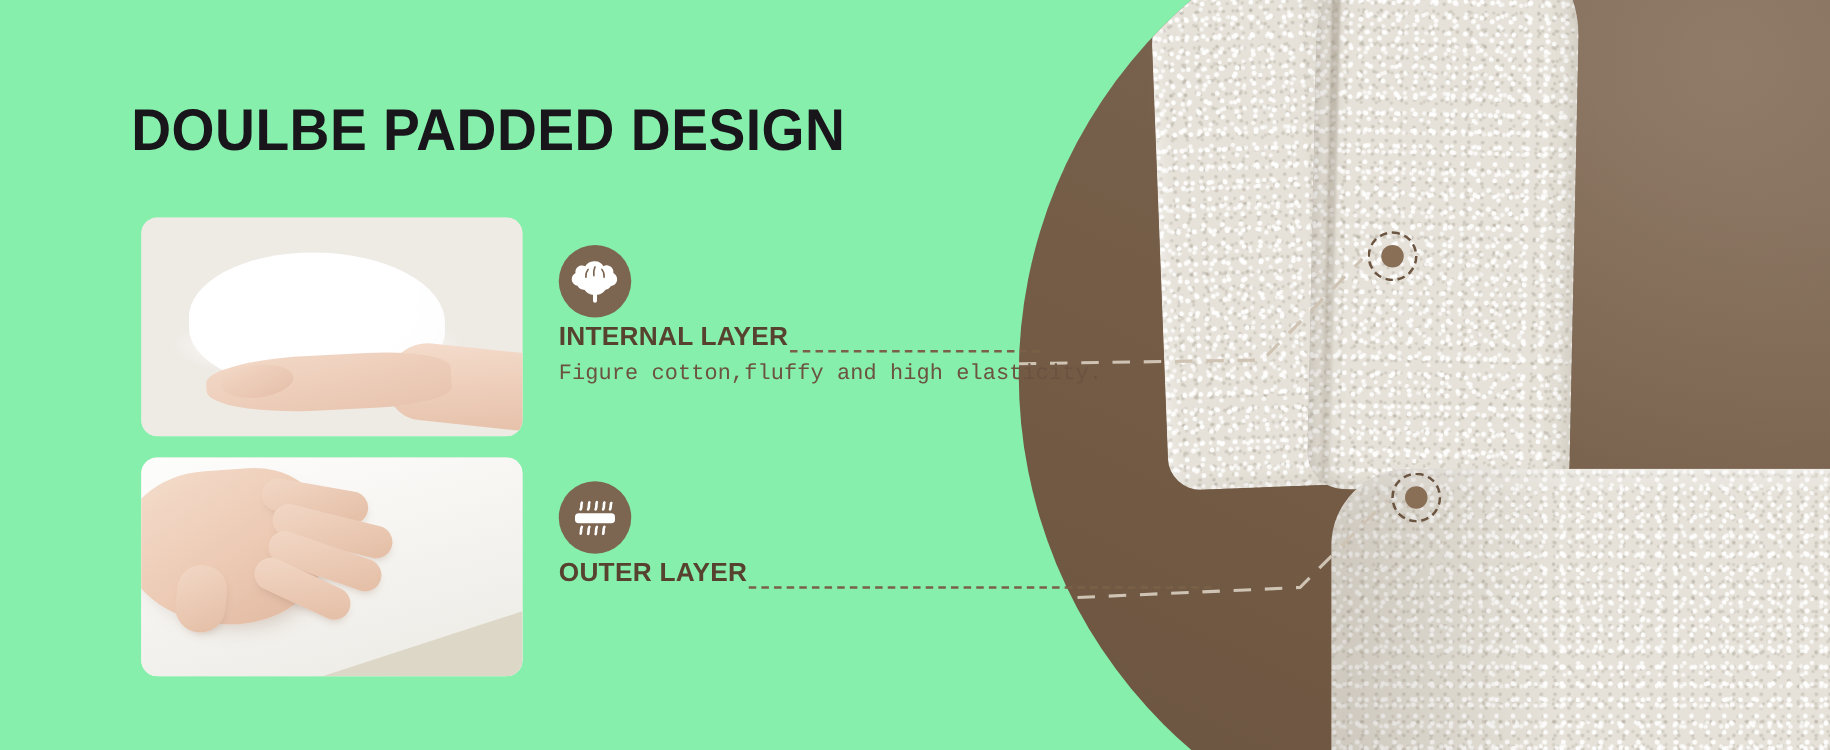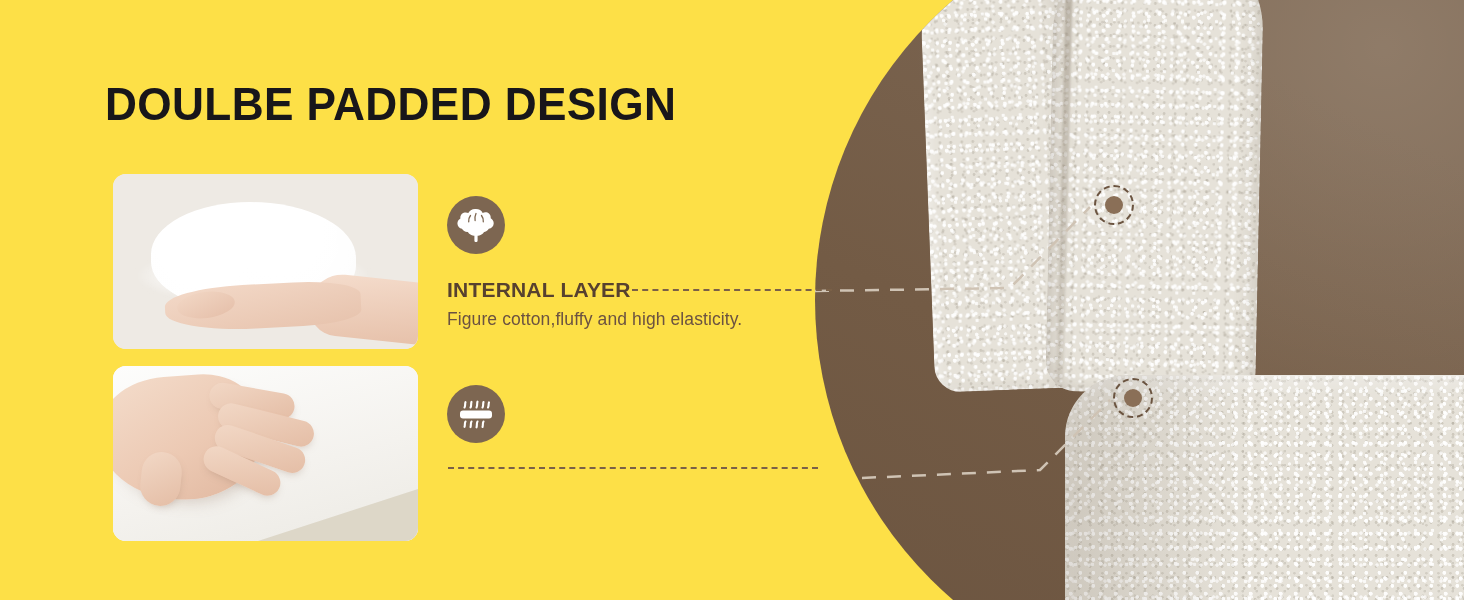--- a/index.html
+++ b/index.html
@@ -7,21 +7,21 @@
   body {
     font-family:"Liberation Sans", sans-serif;
     background:#f7f3ed;
     overflow:hidden;
     position:relative;
   }
 
   #banner {
     position:absolute; inset:0;
     width:1464px; height:600px;
-    background:#fde047;
+    background:#86efac;
     overflow:hidden;
   }
 
   
   .photo-panel {
     position:absolute;
     left:815px; top:-95px;
     width:790px; height:790px;
     border-radius:50%;
     overflow:hidden;
@@ -227,22 +227,22 @@
   .feature-icon {
     width:58px; height:58px;
     border-radius:50%;
     background:#7d6651;
     position:relative;
   }
   .feature-icon svg { position:absolute; left:0; top:0; }
 
   .feature-title-row {
     display:flex;
-    align-items:center;
-    margin-top:24px;
+    align-items:flex-end;
+    margin-top:4px;
   }
   .feature-title {
     font-size:21px;
     font-weight:700;
     color:#57412f;
     letter-spacing:.2px;
     white-space:nowrap;
   }
   .feature-dash {
     height:0;
@@ -252,20 +252,21 @@
   }
   #dash-internal { width:200px; }
   #dash-outer    { width:370px; }
 
   .feature-desc {
     margin-top:7px;
     font-size:17.5px;
     color:#6b5241;
     letter-spacing:.1px;
     white-space:nowrap;
+    font-family:Liberation Mono, monospace;
   }
 </style>
 </head>
 <body>
 
 <div id="banner">
 
   <div class="photo-panel">
     <div class="panel-sheen"></div>
 
@@ -351,17 +352,18 @@
           <path d="M35.5 22.5c1.2-2 .2-3.5 1-5.5"></path>
           <path d="M41 22.5c1.1-1.9.2-3.2 1-5.1"></path>
           <path d="M18.5 36.5c-1.2 2-.2 3.4-1 5.4"></path>
           <path d="M24.5 36.5c-1.2 2-.2 3.6-1 5.6"></path>
           <path d="M30.5 36.5c-1.2 2.1-.2 3.7-1 5.8"></path>
           <path d="M36.5 36.5c-1.2 2-.2 3.5-1 5.5"></path>
         </g>
       </svg>
     </div>
     <div class="feature-title-row">
+      <span class="feature-title">OUTER LAYER</span>
       <span class="feature-dash" id="dash-outer"></span>
     </div>
   </div>
 
 </div>
 
 </body></html>

